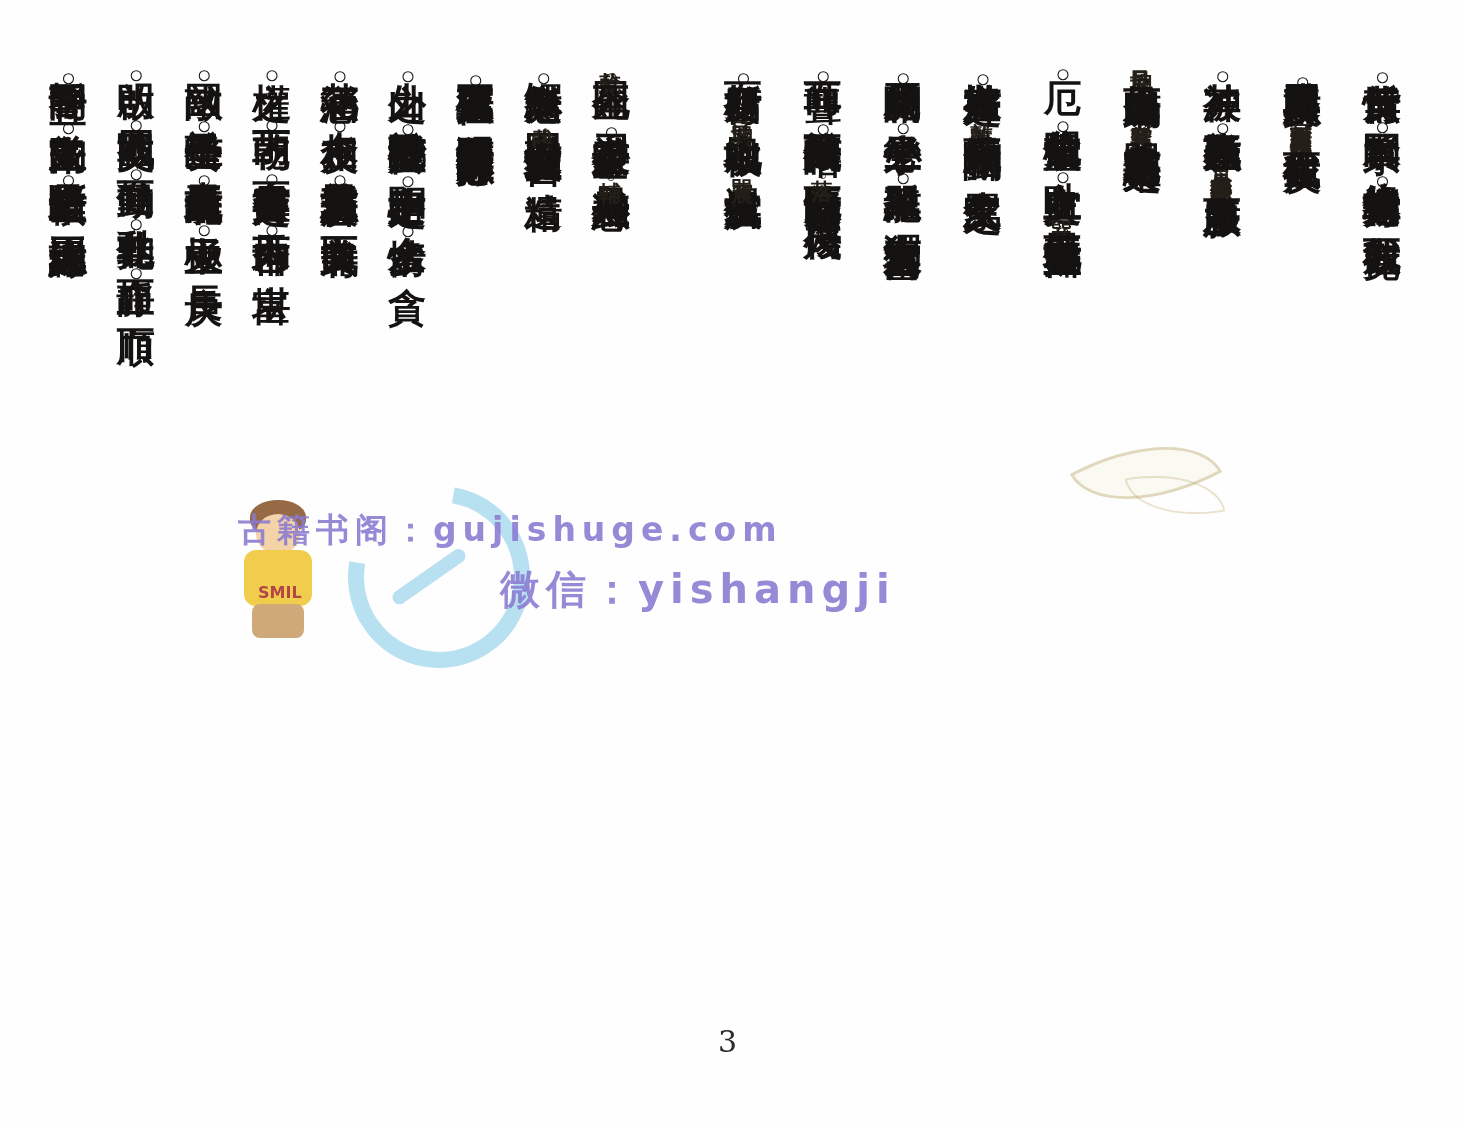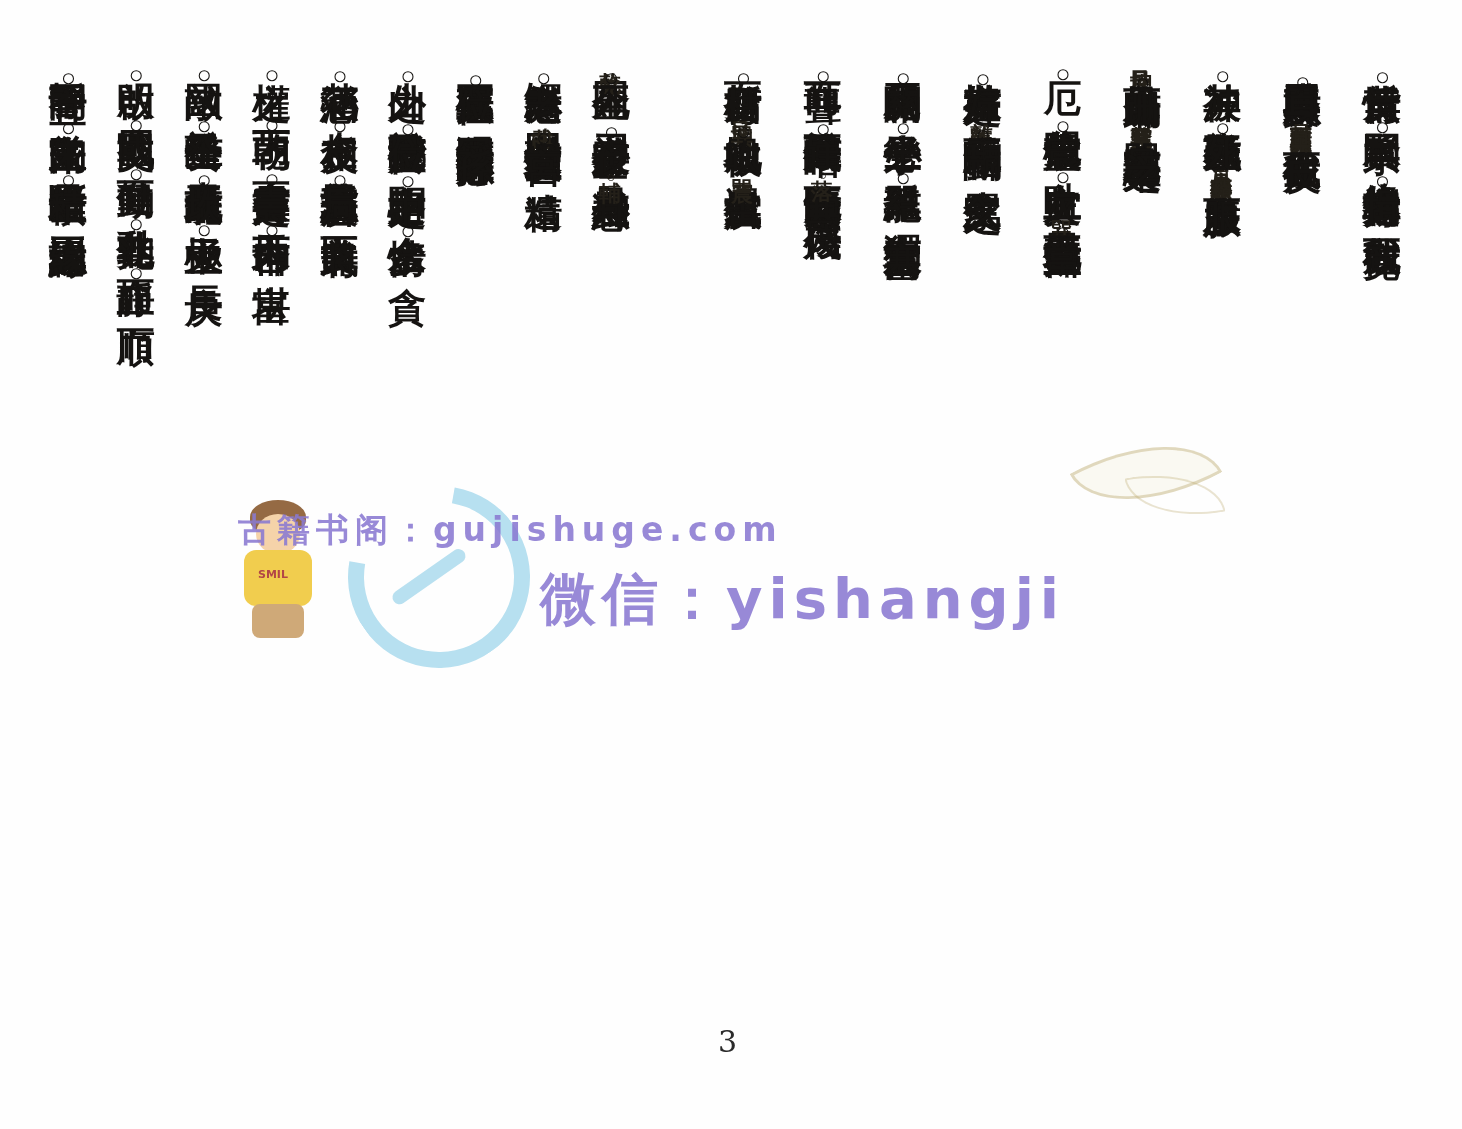--- a/index.html
+++ b/index.html
@@ -9,36 +9,36 @@
   .page-right{right:60px;gap:40px;}
   .page-left{left:48px;gap:28px;}
   .col{writing-mode:vertical-rl;text-orientation:upright;height:995px;
        color:#151311;line-height:1.05;white-space:normal;}
   .seg-large{font-size:38px;letter-spacing:1px;font-weight:600;}
   .seg-small{font-size:22px;letter-spacing:1px;font-weight:600;color:#242019;}
   
   .wm{position:absolute;font-family:"DejaVu Sans","Liberation Sans",sans-serif;
       font-weight:bold;color:#8a7ad2;opacity:.88;letter-spacing:6px;z-index:6;}
   .wm1{left:238px;top:508px;font-size:33px;}
-  .wm2{left:500px;top:562px;font-size:56px;margin-left:40px;}
+  .wm2{left:500px;top:562px;font-size:40px;}
   
   .swirl{position:absolute;left:348px;top:486px;width:150px;height:150px;z-index:5;
          border:16px solid rgba(125,198,228,.55);border-radius:50%;
          border-top-color:transparent;transform:rotate(-35deg);}
   .swirl-bar{position:absolute;left:24px;top:62px;width:86px;height:14px;
          background:rgba(125,198,228,.55);border-radius:7px;}
   
   .mascot{position:absolute;left:232px;top:500px;width:96px;height:145px;z-index:5;opacity:.9;}
   .m-hair{position:absolute;left:18px;top:0;width:56px;height:34px;background:#8a5a30;
           border-radius:50% 50% 40% 40%;}
   .m-face{position:absolute;left:24px;top:14px;width:44px;height:40px;background:#f5cfa0;
           border-radius:50%;}
   .m-body{position:absolute;left:12px;top:50px;width:68px;height:56px;background:#f0c83c;
           border-radius:12px;}
-  .m-tag{position:absolute;left:26px;top:68px;font-size:11px;color:#a33;font-family:"DejaVu Sans",sans-serif;font-weight:bold;}
+  .m-tag{position:absolute;left:26px;top:83px;font-size:16px;color:#a33;font-family:"DejaVu Sans",sans-serif;font-weight:bold;}
   .m-legs{position:absolute;left:20px;top:104px;width:52px;height:34px;background:#caa06a;
           border-radius:8px;}
   
   .leaf{position:absolute;left:1078px;top:438px;width:130px;height:64px;z-index:5;
         border:3px solid rgba(185,165,105,.38);border-radius:0 100% 0 100%;
         transform:rotate(-28deg);background:rgba(235,225,190,.18);}
   .leaf2{position:absolute;left:1128px;top:470px;width:90px;height:46px;
         border:2px solid rgba(185,165,105,.30);border-radius:0 100% 0 100%;
         transform:rotate(-10deg);z-index:5;}
   .pagenum{position:absolute;left:718px;top:1024px;font-size:30px;color:#2a2a2a;z-index:4;}

